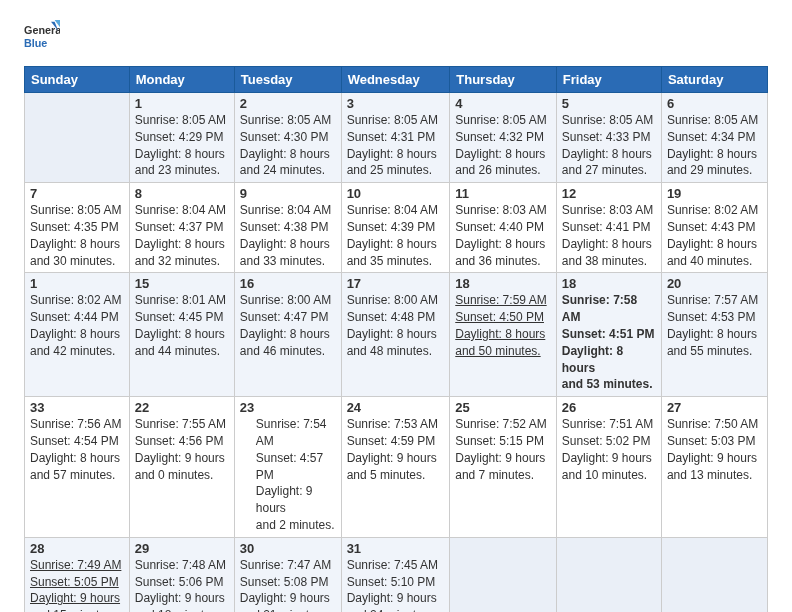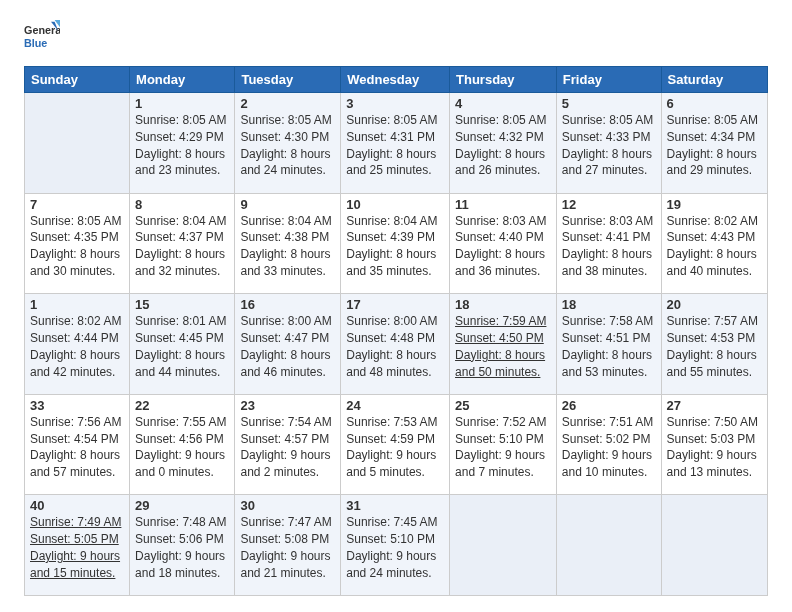--- a/index.html
+++ b/index.html
@@ -249,21 +249,21 @@
           </td>
           <td>
             <span class="day-number">18</span>
             <div class="day-info" style="white-space: pre-line; text-decoration: underline;">Sunrise: 7:59 AM
 Sunset: 4:50 PM
 Daylight: 8 hours
 and 50 minutes.</div>
           </td>
           <td>
             <span class="day-number">18</span>
-            <div class="day-info" style="white-space: pre-line;">Sunrise: 7:58 AM
+            <div class="day-info" style="white-space: pre-line; font-weight: bold;">Sunrise: 7:58 AM
 Sunset: 4:51 PM
 Daylight: 8 hours
 and 53 minutes.</div>
           </td>
           <td>
             <span class="day-number">20</span>
             <div class="day-info" style="white-space: pre-line;">Sunrise: 7:57 AM
 Sunset: 4:53 PM
 Daylight: 8 hours
 and 55 minutes.</div>
@@ -279,57 +279,57 @@
           </td>
           <td>
             <span class="day-number">22</span>
             <div class="day-info" style="white-space: pre-line;">Sunrise: 7:55 AM
 Sunset: 4:56 PM
 Daylight: 9 hours
 and 0 minutes.</div>
           </td>
           <td>
             <span class="day-number">23</span>
-            <div class="day-info" style="white-space: pre-line;">Sunrise: 7:54 AM
+            <div class="day-info" style="white-space: pre-line; margin-left: 16px;">Sunrise: 7:54 AM
 Sunset: 4:57 PM
 Daylight: 9 hours
 and 2 minutes.</div>
           </td>
           <td>
             <span class="day-number">24</span>
             <div class="day-info" style="white-space: pre-line;">Sunrise: 7:53 AM
 Sunset: 4:59 PM
 Daylight: 9 hours
 and 5 minutes.</div>
           </td>
           <td>
             <span class="day-number">25</span>
             <div class="day-info" style="white-space: pre-line;">Sunrise: 7:52 AM
-Sunset: 5:10 PM
+Sunset: 5:15 PM
 Daylight: 9 hours
 and 7 minutes.</div>
           </td>
           <td>
             <span class="day-number">26</span>
             <div class="day-info" style="white-space: pre-line;">Sunrise: 7:51 AM
 Sunset: 5:02 PM
 Daylight: 9 hours
 and 10 minutes.</div>
           </td>
           <td>
             <span class="day-number">27</span>
             <div class="day-info" style="white-space: pre-line;">Sunrise: 7:50 AM
 Sunset: 5:03 PM
 Daylight: 9 hours
 and 13 minutes.</div>
           </td>
         </tr>
         <tr class="row-alt">
           <td>
-            <span class="day-number">40</span>
+            <span class="day-number">28</span>
             <div class="day-info" style="white-space: pre-line; text-decoration: underline;">Sunrise: 7:49 AM
 Sunset: 5:05 PM
 Daylight: 9 hours
 and 15 minutes.</div>
           </td>
           <td>
             <span class="day-number">29</span>
             <div class="day-info" style="white-space: pre-line;">Sunrise: 7:48 AM
 Sunset: 5:06 PM
 Daylight: 9 hours

